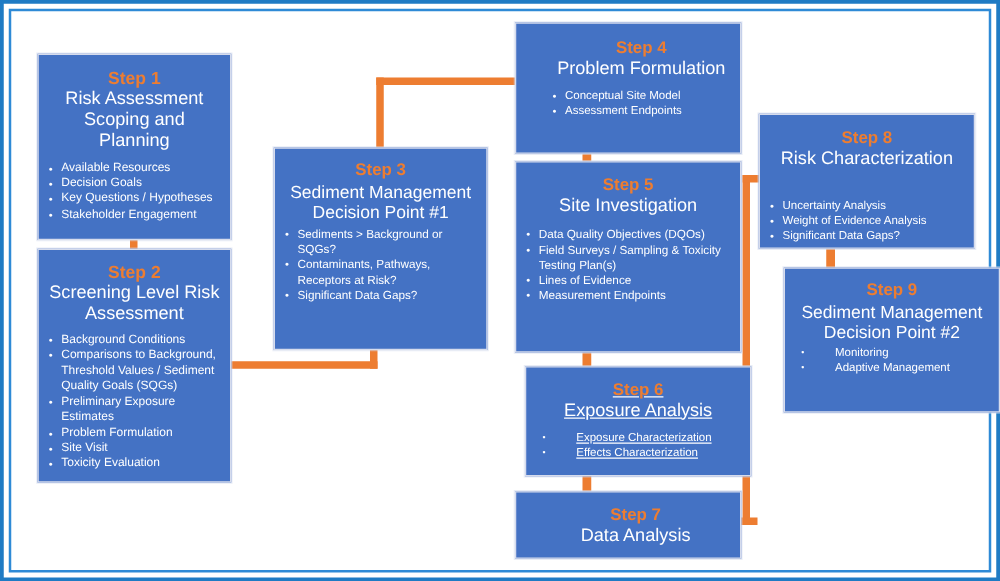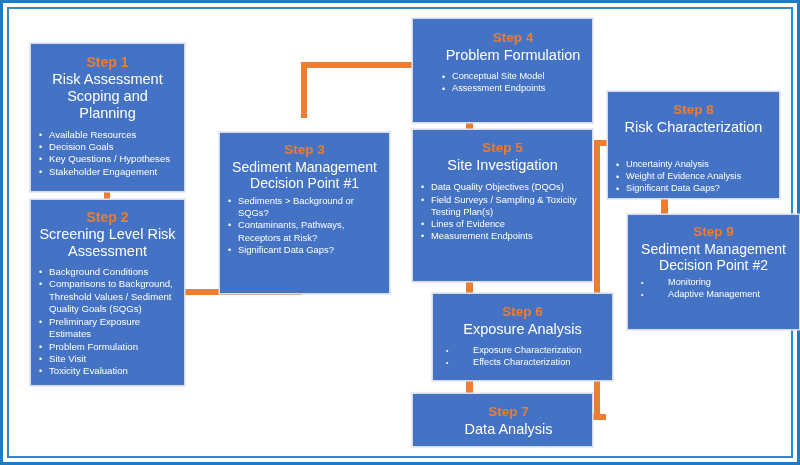--- a/index.html
+++ b/index.html
@@ -64,24 +64,24 @@
     left:1px;top:0;
     font-size:9px;
     line-height:1.45;
   }
   .bullets.wide li{padding-left:33px;}
   .bullets.wide li::before{left:6px;font-size:7px;line-height:1.7;}
 
   
   #box1{left:30px;  top:43px;  width:155px; height:149px;}
   #box2{left:30px;  top:199px; width:155px; height:187px;}
-  #box3{left:219px; top:132px; width:171px; height:162px;}
+  #box3{left:219px; top:118px; width:171px; height:162px;}
   #box4{left:412px; top:18px;  width:181px; height:105px;padding-left:28px;}
   #box5{left:412px; top:129px; width:181px; height:153px;}
-  #box6{left:432px; top:293px; width:181px; height:88px;}
+  #box6{left:420px; top:293px; width:181px; height:88px;text-decoration:underline;}
   #box7{left:412px; top:393px; width:181px; height:54px;padding-left:19px;}
   #box8{left:607px; top:91px;  width:173px; height:108px;}
   #box9{left:607px; top:214px; width:173px; height:116px;margin-left:20px;}
 
   #box1 .step-num{font-size:14px;margin:4px 0 1px;}
   #box1 .step-title{font-size:14.5px;margin-bottom:7px;}
   #box1 .bullets li{font-size:9.6px;}
 
   #box2 .step-num{font-size:14px;margin:3px 0 1px;}
   #box2 .step-title{font-size:14.5px;margin-bottom:6px;}

